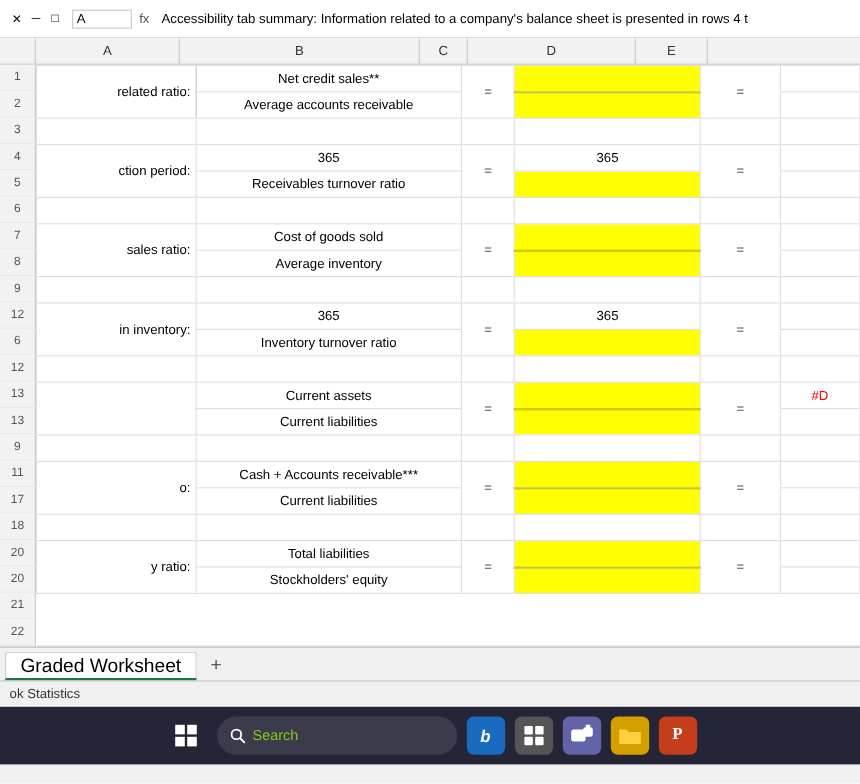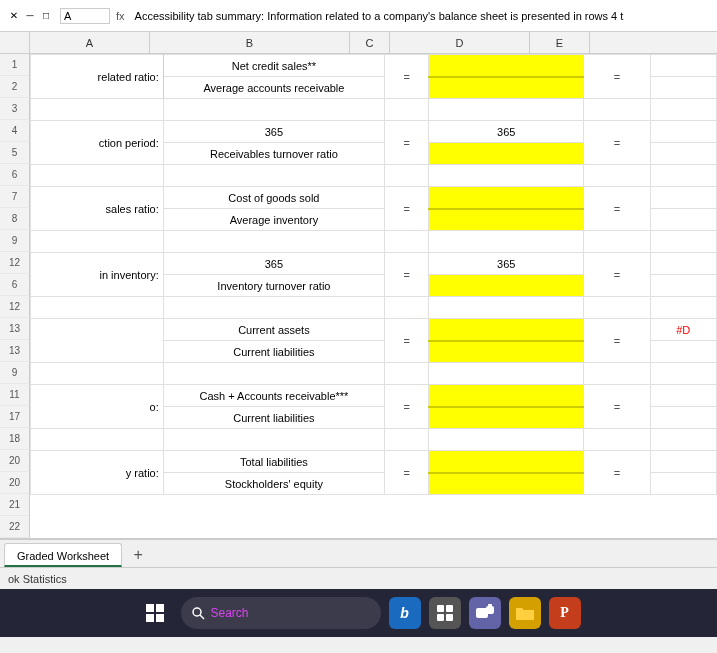--- a/index.html
+++ b/index.html
@@ -130,21 +130,21 @@
       align-items: flex-end;
       padding-left: 4px;
       border-top: 1px solid #ccc;
     }
     .sheet-tab {
       height: 24px;
       padding: 0 12px;
       background: #fff;
       border: 1px solid #ccc;
       border-bottom: none;
-      font-size: 11px;
+      font-size: 16px;
       line-height: 24px;
       cursor: pointer;
       border-top-left-radius: 3px;
       border-top-right-radius: 3px;
       position: relative;
     }
     .sheet-tab.active {
       background: #fff;
       border-bottom: 2px solid #217346;
     }
@@ -198,21 +198,21 @@
       height: 32px;
       background: rgba(255,255,255,0.1);
       border-radius: 16px;
       display: flex;
       align-items: center;
       padding: 0 10px;
       gap: 6px;
       cursor: pointer;
     }
     .search-bar span {
-      color: #d946ef;
+      color: #84cc16;
       font-size: 12px;
     }
     .taskbar-icon {
       width: 32px; height: 32px;
       border-radius: 6px;
       display: flex; align-items: center; justify-content: center;
       cursor: pointer;
     }
 
     .eq-sign { color: #555; font-size: 13px; }

